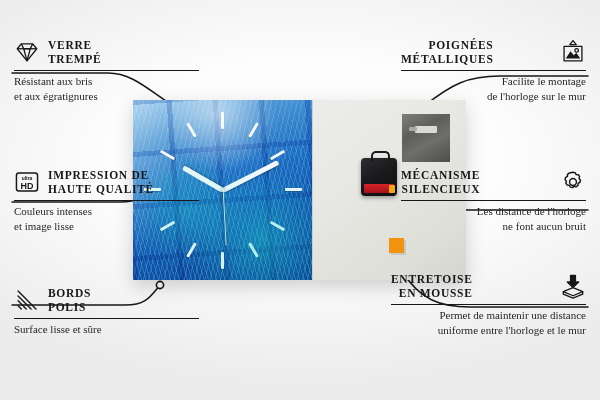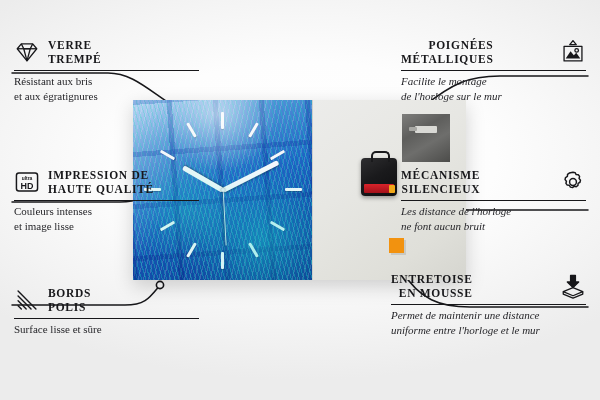--- a/index.html
+++ b/index.html
@@ -71,21 +71,21 @@
   .feat.right .row{justify-content:space-between;}
   .feat .title{
     font-family:"Liberation Serif", serif;font-weight:bold;
     font-size:11.5px;letter-spacing:.7px;color:#17171a;line-height:1.22;text-transform:uppercase;
   }
   .feat.right .title{text-align:right;}
   .rule{height:1.4px;background:#17171a;margin:4px 0 3px 0;}
   .feat .sub{
     font-family:"Liberation Serif", serif;font-size:11px;color:#26262a;line-height:1.34;
   }
-  .feat.right .sub{text-align:left;font-style:italic;}
+  .feat.right .sub{text-align:right;}
   .ico{flex:0 0 auto;width:26px;height:26px;display:block;}
   
   #wires{position:absolute;left:0;top:0;width:600px;height:400px;pointer-events:none;}
 </style>
 </head>
 <body>
 
 <div id="stage">
 
   <svg id="wires" viewBox="0 0 600 400">

